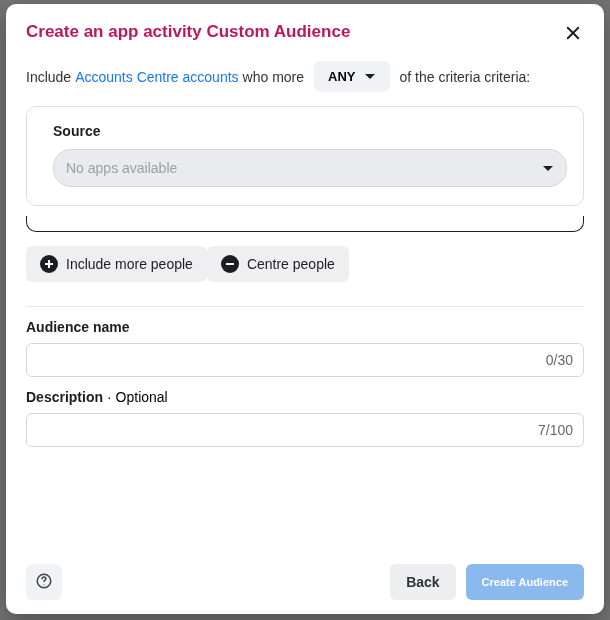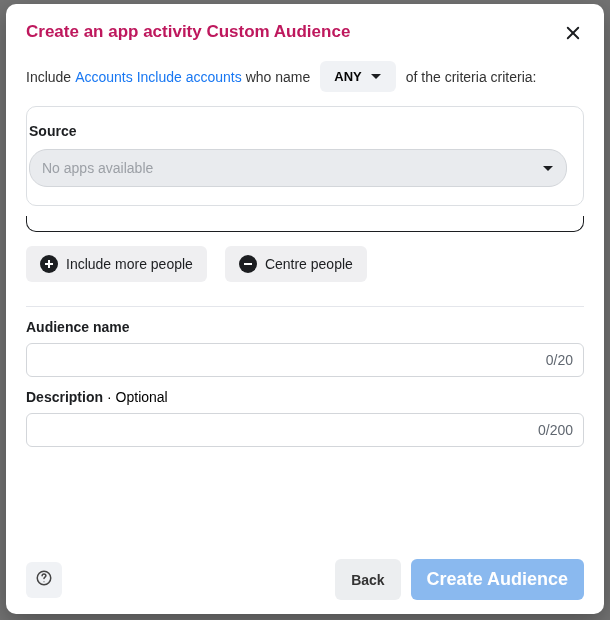--- a/index.html
+++ b/index.html
@@ -63,21 +63,21 @@
       font-weight: 600;
       font-size: 13px;
       color: #050505;
       gap: 8px;
     }
     .caret-down { display:inline-block; }
     .source-card {
       margin-top: 14px;
       border: 1px solid #dcdfe3;
       border-radius: 10px;
-      padding: 16px 16px 18px 2px;
+      padding: 16px 16px 18px 26px;
     }
     .source-label {
       font-weight: 600;
       margin-bottom: 10px;
     }
     .source-select {
       background: #e9ebee;
       border: 1px solid #d3d6da;
       border-radius: 18px;
       padding: 10px 12px;
@@ -90,21 +90,20 @@
     .floating-border {
       margin-top: 10px;
       border: 1px solid #1c1e21;
       border-top: none;
       border-radius: 0 0 10px 10px;
       height: 16px;
     }
     .pill-row {
       margin-top: 14px;
       display: flex;
-      gap: 18px;
     }
     .pill {
       display: inline-flex;
       align-items: center;
       gap: 8px;
       background: #efeff1;
       border: none;
       border-radius: 6px;
       padding: 9px 14px;
       cursor: pointer;
@@ -180,21 +179,21 @@
       font-weight: 600;
       color: #333;
       cursor: pointer;
       text-align: center;
     }
     .btn-primary {
       background: #8ab9ef;
       border: none;
       border-radius: 6px;
       padding: 10px 16px;
-      font-size: 18px;
+      font-size: 11px;
       font-weight: 600;
       color: #fff;
       cursor: default;
     }
   </style>
 </head>
 <body>
 
 <div class="modal">
 
@@ -205,22 +204,22 @@
         <svg viewBox="0 0 24 24" fill="none" stroke="#1c1e21" stroke-width="2.5" stroke-linecap="round">
             <line x1="5" y1="5" x2="19" y2="19"></line>
             <line x1="19" y1="5" x2="5" y2="19"></line>
           </svg>
       </span>
     </button>
   </div>
 
   <div class="include-line">
     <span>Include</span>
-    <span class="link">Accounts Include accounts</span>
-    <span>who name</span>
+    <span class="link">Accounts Centre accounts</span>
+    <span>who more</span>
     <span class="any-dropdown">
       <span>ANY</span>
       <span class="caret-down">
         <svg width="12" height="8" viewBox="0 0 12 8">
             <path d="M1 1 L6 6 L11 1 Z" fill="#1c1e21"></path>
           </svg>
       </span>
     </span>
     <span>of the criteria criteria:</span>
   </div>
@@ -259,31 +258,31 @@
     </button>
   </div>
 
   <div class="divider"></div>
 
   <div class="field-block">
     <div class="field-label">
       <span>Audience name</span>
     </div>
     <div class="text-input">
-      <span>0/20</span>
+      <span>0/30</span>
     </div>
   </div>
 
   <div class="field-block">
     <div class="field-label">
       <span>Description</span>
       <span class="optional">· Optional</span>
     </div>
     <div class="text-input">
-      <span>0/200</span>
+      <span>7/100</span>
     </div>
   </div>
 
   <div class="footer">
     <button class="help-btn">
       <span>
         <svg width="18" height="18" viewBox="0 0 24 24" fill="none" stroke="#444" stroke-width="2">
             <circle cx="12" cy="12" r="9"></circle>
             <path d="M9.5 9a2.5 2.5 0 0 1 5 0c0 1.5-2.5 2-2.5 3.5" stroke-linecap="round"></path>
             <circle cx="12" cy="17" r="0.8" fill="#444" stroke="none"></circle>

